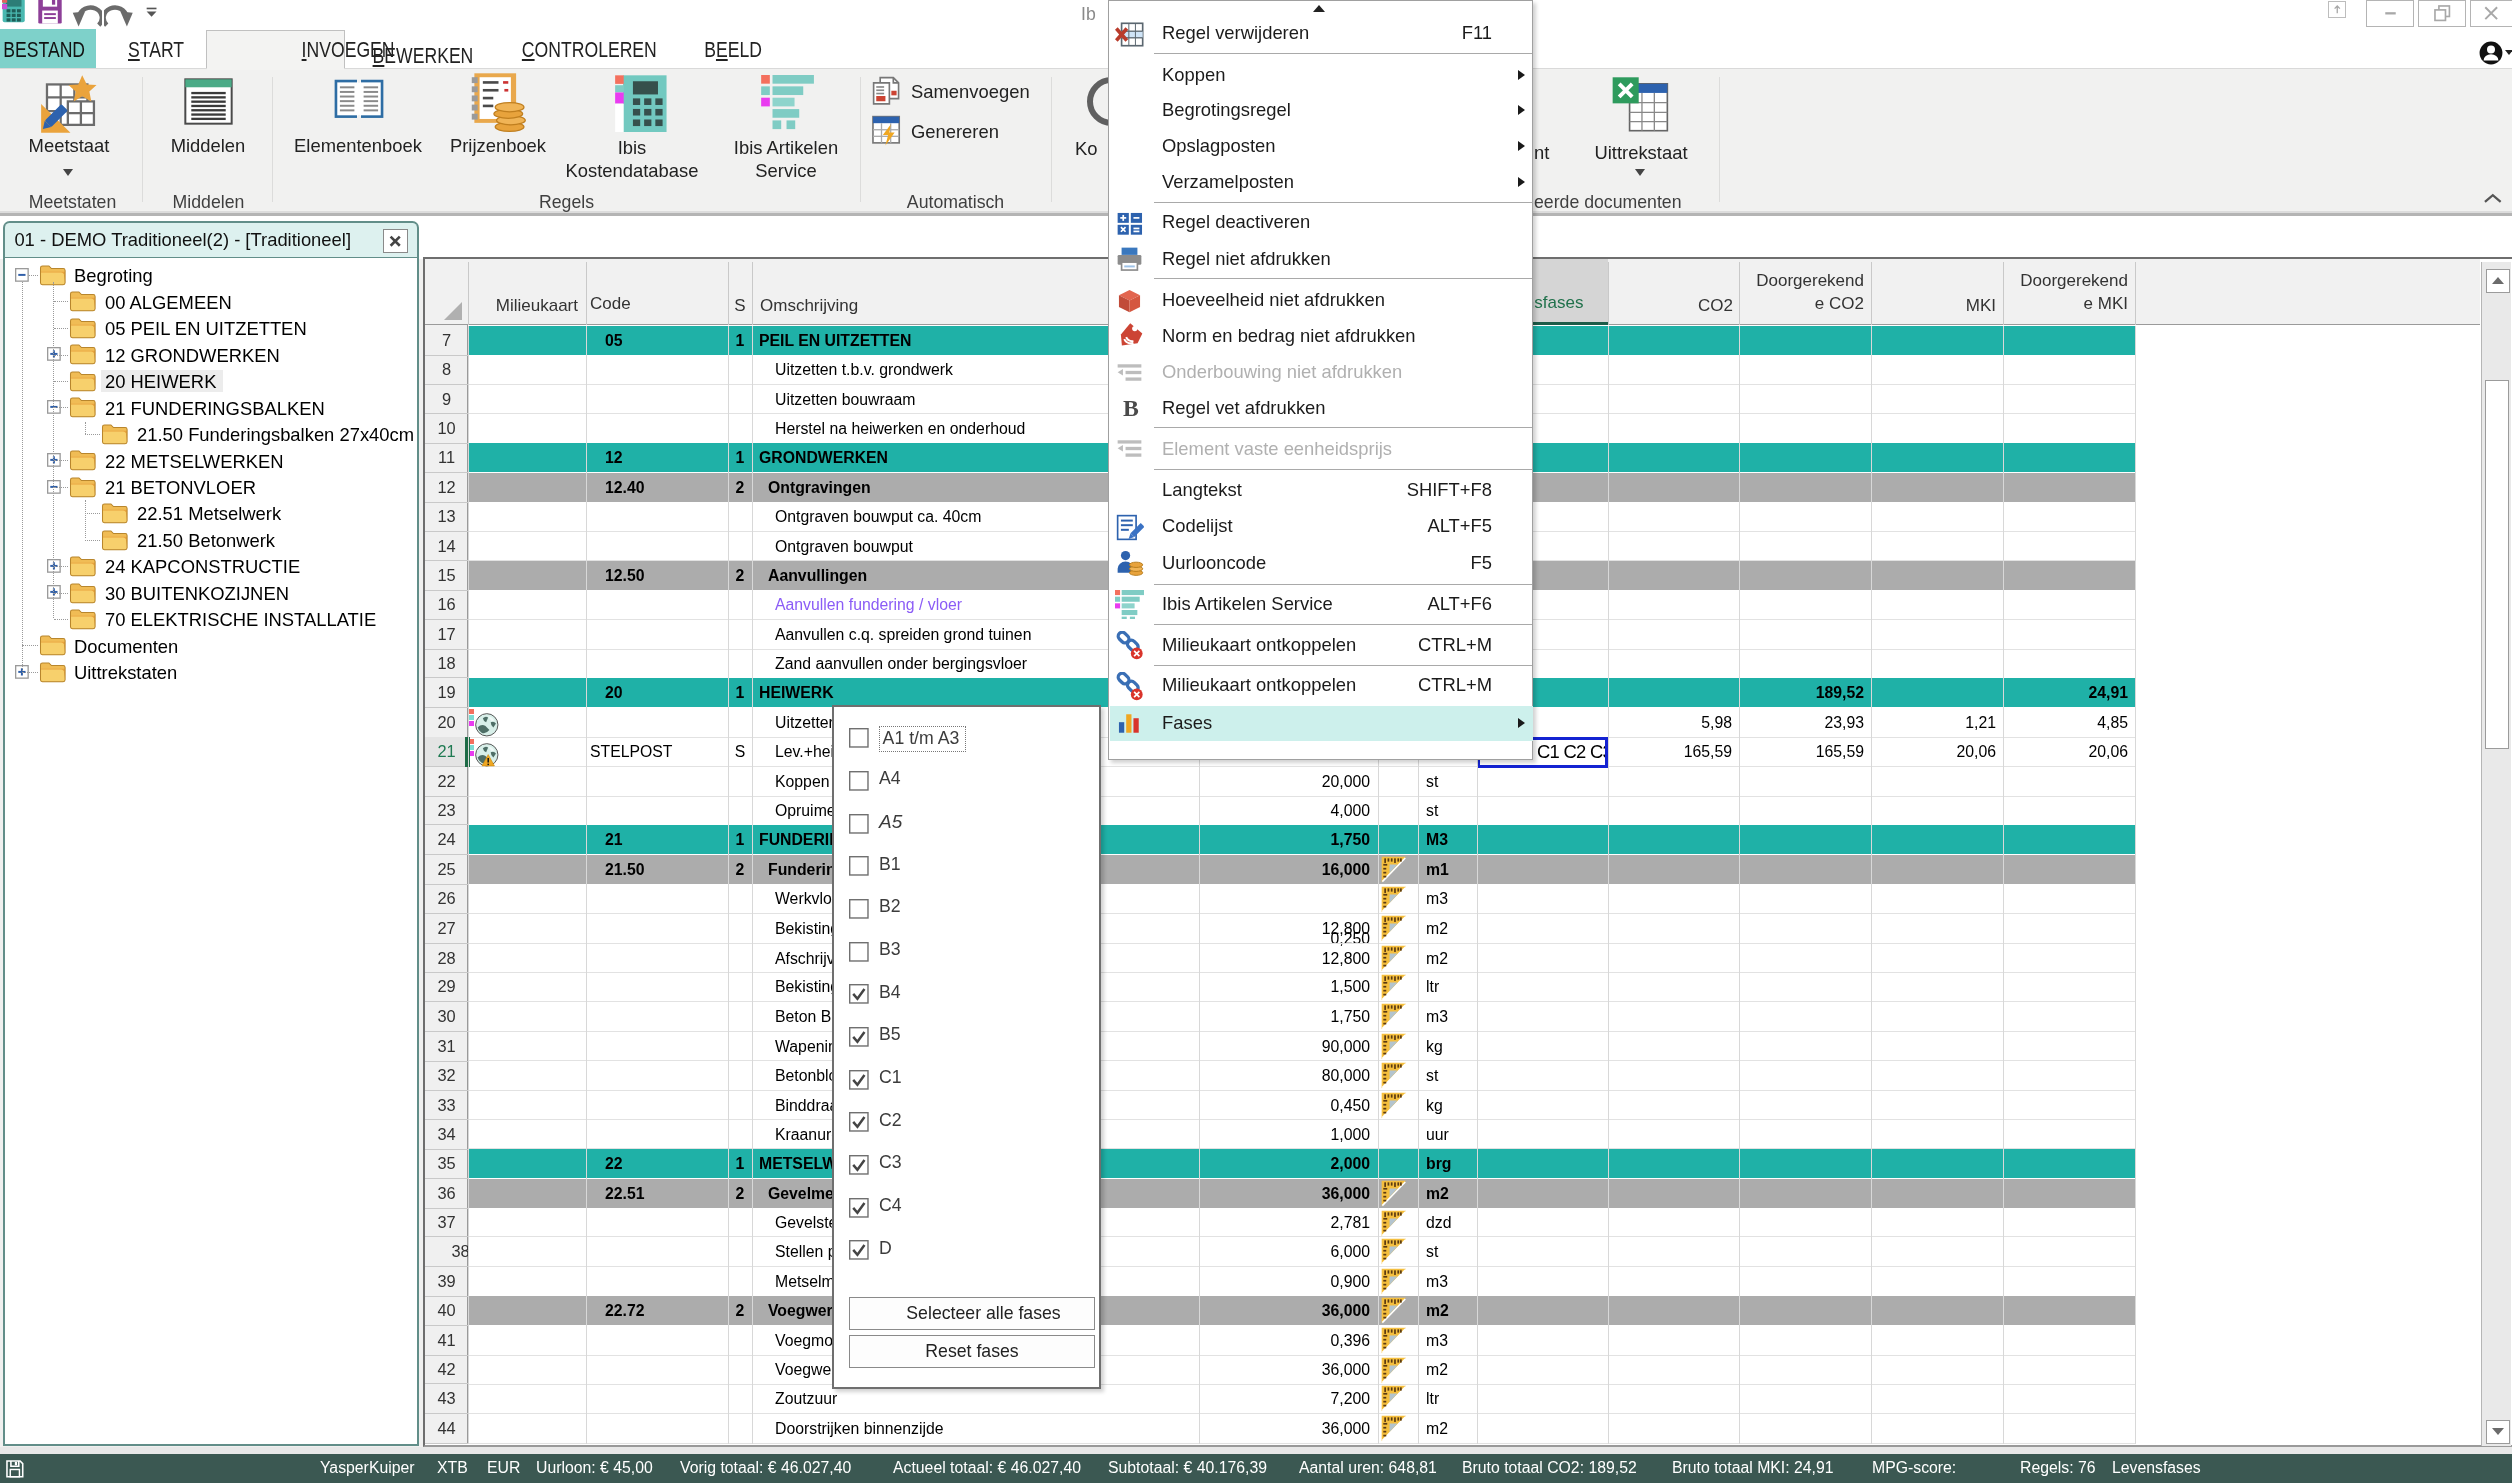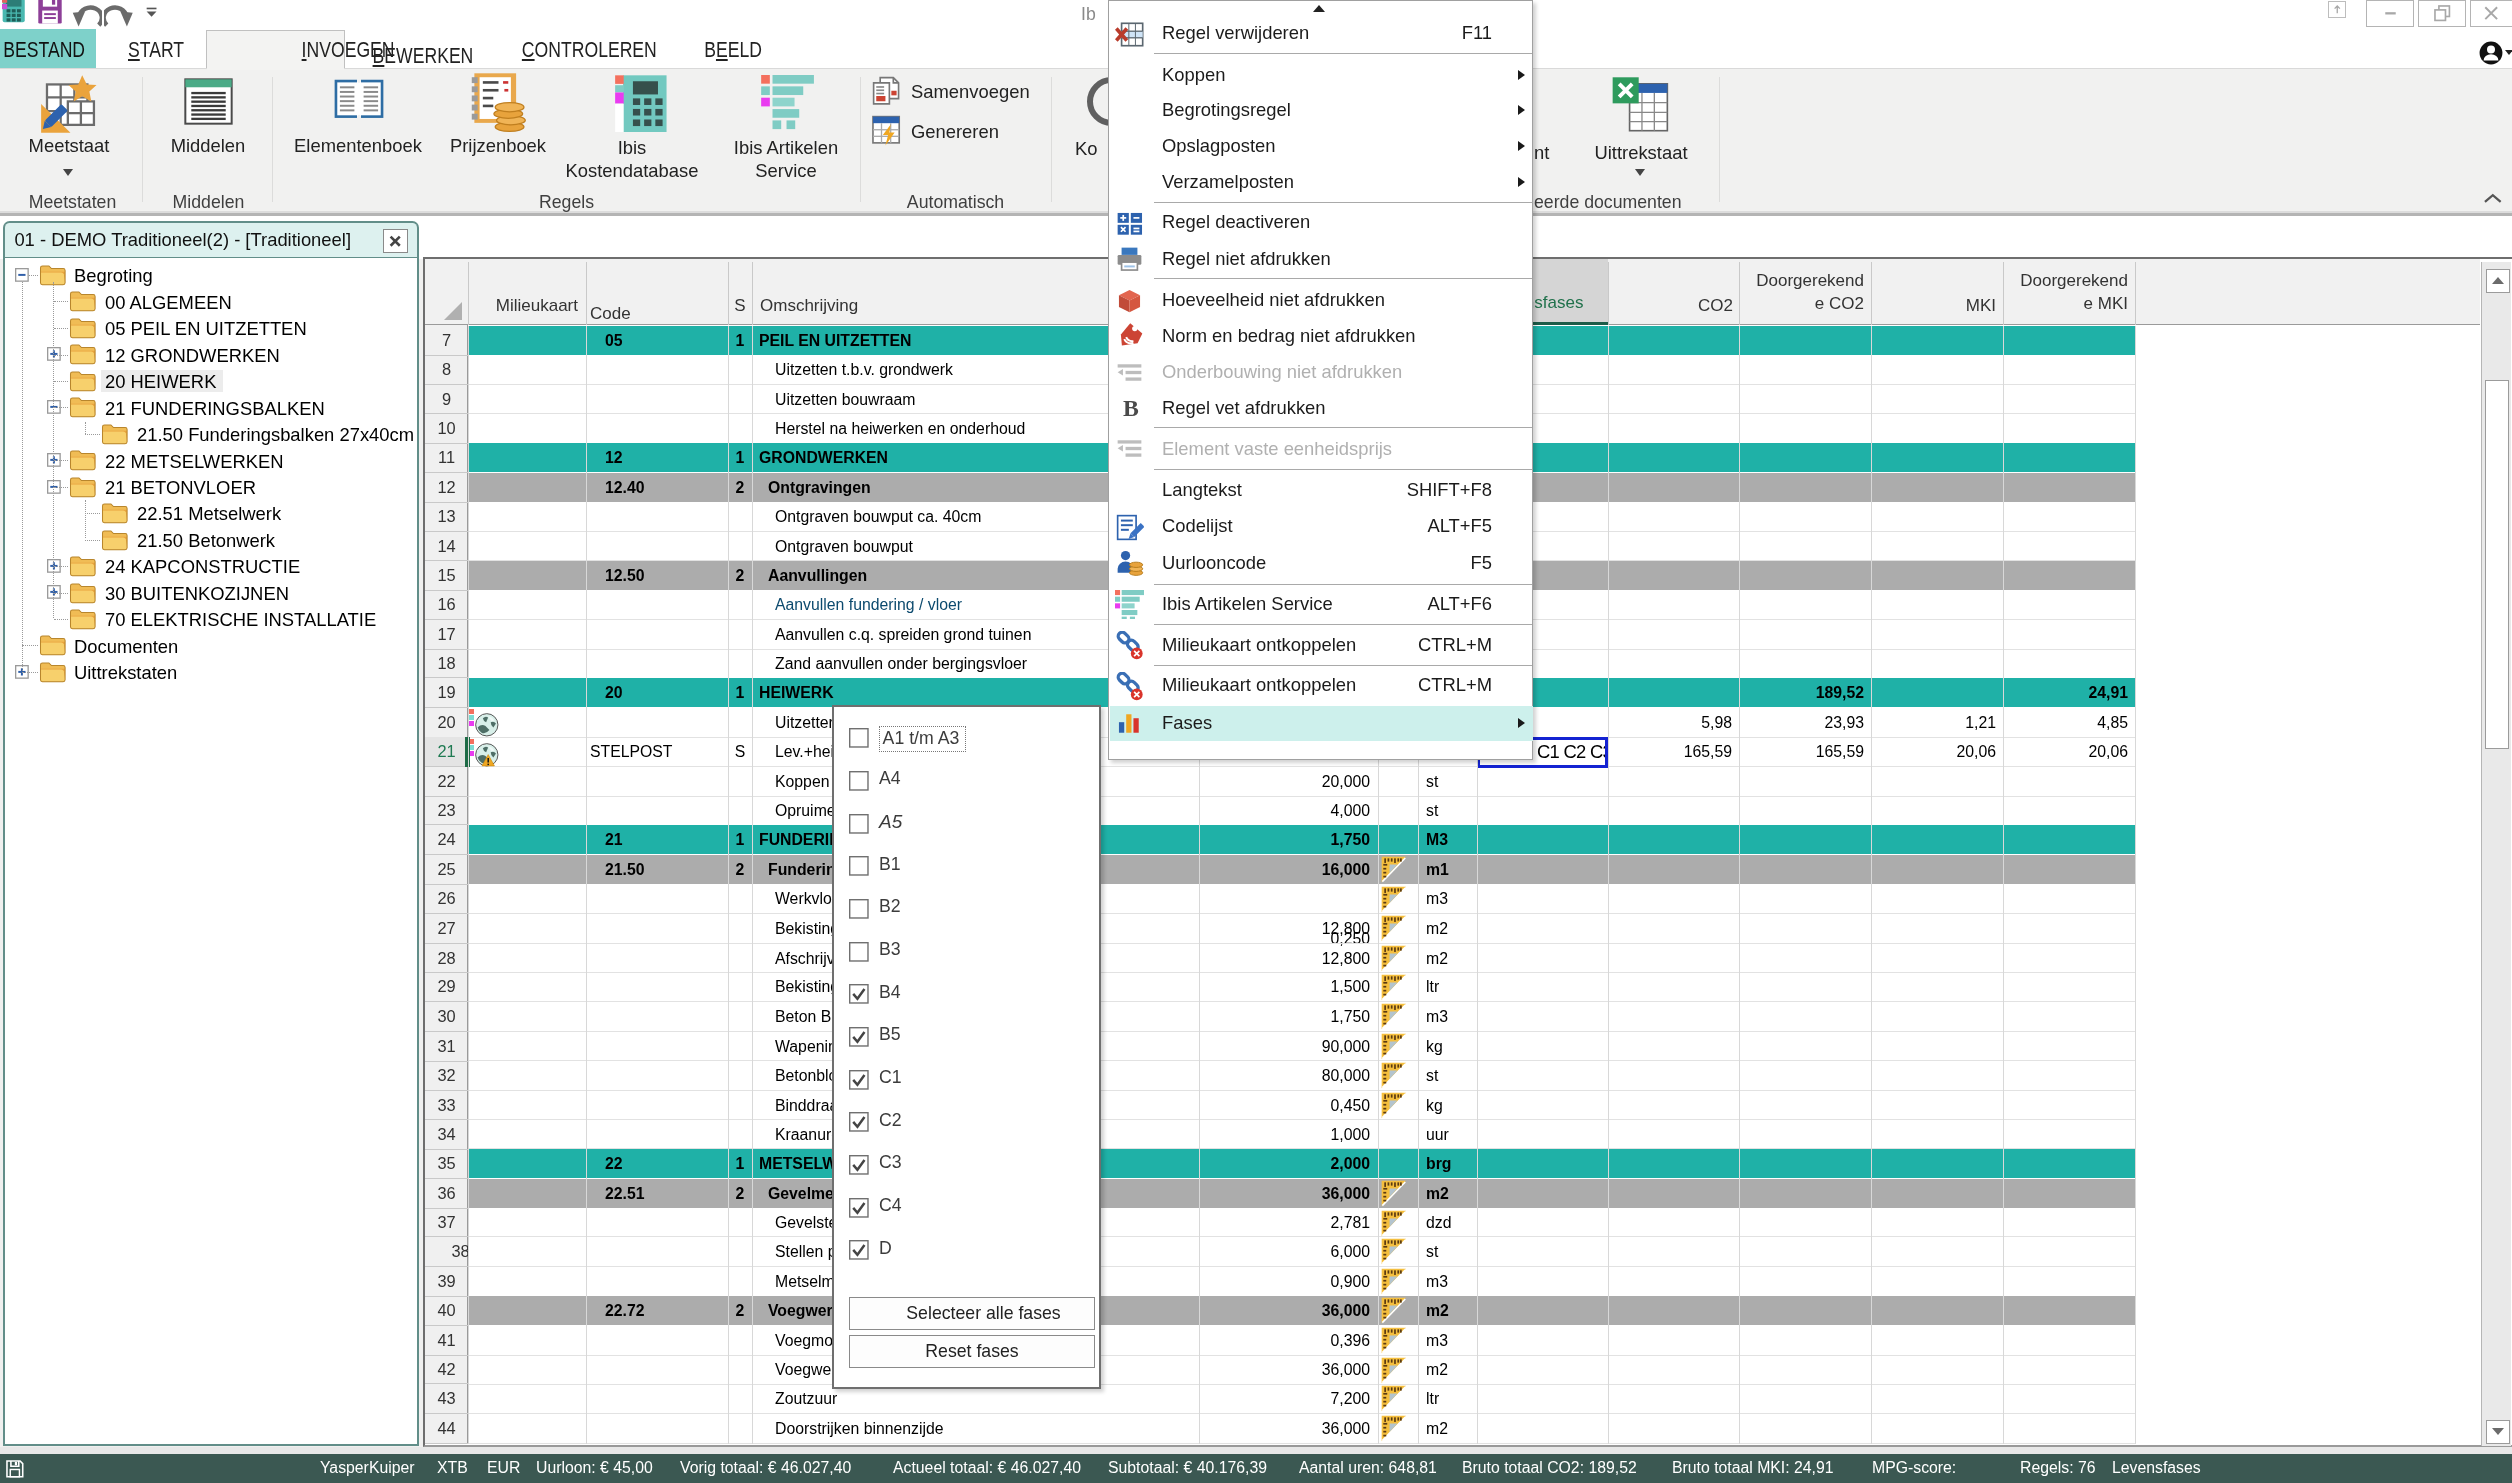--- a/index.html
+++ b/index.html
@@ -467,21 +467,21 @@
 <div style="position:absolute;left:1378px;top:262px;width:0.7px;height:63px;background:#c9c9c9;"></div>
 <div style="position:absolute;left:1418px;top:262px;width:0.7px;height:63px;background:#c9c9c9;"></div>
 <div style="position:absolute;left:1477px;top:262px;width:0.7px;height:63px;background:#c9c9c9;"></div>
 <div style="position:absolute;left:1608px;top:262px;width:0.7px;height:63px;background:#c9c9c9;"></div>
 <div style="position:absolute;left:1739px;top:262px;width:0.7px;height:63px;background:#c9c9c9;"></div>
 <div style="position:absolute;left:1871px;top:262px;width:0.7px;height:63px;background:#c9c9c9;"></div>
 <div style="position:absolute;left:2003px;top:262px;width:0.7px;height:63px;background:#c9c9c9;"></div>
 <div style="position:absolute;left:2135px;top:262px;width:0.7px;height:63px;background:#c9c9c9;"></div>
 <div style="position:absolute;left:444px;top:302px;width:0;height:0;border-left:18.4px solid transparent;border-bottom:18.4px solid #b0b0b0;"></div>
 <div style="position:absolute;left:468px;top:262px;width:110px;height:54px;display:flex;align-items:flex-end;justify-content:flex-end;font-size:17px;color:#333;">Milieukaart</div>
-<div style="position:absolute;left:590px;top:270px;width:131px;height:54px;display:flex;align-items:flex-end;font-size:17px;color:#333;">Code</div>
+<div style="position:absolute;left:590px;top:260px;width:131px;height:54px;display:flex;align-items:flex-end;font-size:17px;color:#333;">Code</div>
 <div style="position:absolute;left:728px;top:262px;width:24px;height:54px;display:flex;align-items:flex-end;justify-content:center;font-size:17px;color:#333;">S</div>
 <div style="position:absolute;left:760px;top:262px;width:197px;height:54px;display:flex;align-items:flex-end;font-size:17px;color:#333;">Omschrijving</div>
 <div style="position:absolute;left:1477px;top:259px;width:131px;height:66px;background:#d5d5d5;border-bottom:3.3px solid #1d5c49;"></div>
 <div style="position:absolute;left:1488px;top:262px;width:112px;height:51px;display:flex;align-items:flex-end;font-size:17px;color:#20714b;">Levensfases</div>
 <div style="position:absolute;left:1608px;top:262px;width:125px;height:54px;display:flex;align-items:flex-end;justify-content:flex-end;font-size:17px;color:#333;">CO2</div>
 <div style="position:absolute;left:1739px;top:262px;width:125px;height:54px;display:flex;align-items:flex-end;justify-content:flex-end;text-align:right;font-size:17px;color:#333;line-height:23.6px;">Doorgerekend<br>e CO2</div>
 <div style="position:absolute;left:1871px;top:262px;width:125px;height:54px;display:flex;align-items:flex-end;justify-content:flex-end;font-size:17px;color:#333;">MKI</div>
 <div style="position:absolute;left:2003px;top:262px;width:125px;height:54px;display:flex;align-items:flex-end;justify-content:flex-end;text-align:right;font-size:17px;color:#333;line-height:23.6px;">Doorgerekend<br>e MKI</div>
 <div style="position:absolute;left:425px;top:326px;width:43px;height:29.5px;background:transparent;border-bottom:0.7px solid #c9c9c9;display:flex;align-items:center;justify-content:center;font-size:16.4px;color:#333;">7</div>
 <div style="position:absolute;left:468px;top:326px;width:1667px;height:29px;background:#1fb1a7;"></div>
@@ -513,21 +513,21 @@
 <div style="position:absolute;left:425px;top:532px;width:43px;height:29px;background:transparent;border-bottom:0.7px solid #c9c9c9;display:flex;align-items:center;justify-content:center;font-size:16.4px;color:#333;">14</div>
 <div style="position:absolute;left:468px;top:560px;width:1667px;height:0.7px;background:#e2e2e2;"></div>
 <div style="position:absolute;left:775px;top:532px;height:29px;display:flex;align-items:center;font-size:15.8px;color:#000;white-space:nowrap;">Ontgraven bouwput</div>
 <div style="position:absolute;left:425px;top:561px;width:43px;height:29.5px;background:transparent;border-bottom:0.7px solid #c9c9c9;display:flex;align-items:center;justify-content:center;font-size:16.4px;color:#333;">15</div>
 <div style="position:absolute;left:468px;top:561px;width:1667px;height:29px;background:#acacac;"></div>
 <div style="position:absolute;left:605px;top:561px;height:29.5px;display:flex;align-items:center;font-size:15.8px;font-weight:bold;color:#000;">12.50</div>
 <div style="position:absolute;left:728px;top:561px;width:24px;height:29.5px;display:flex;align-items:center;justify-content:center;font-size:15.8px;font-weight:bold;color:#000;">2</div>
 <div style="position:absolute;left:768px;top:561px;height:29.5px;display:flex;align-items:center;font-size:15.8px;font-weight:bold;color:#000;white-space:nowrap;">Aanvullingen</div>
 <div style="position:absolute;left:425px;top:590px;width:43px;height:29.5px;background:transparent;border-bottom:0.7px solid #c9c9c9;display:flex;align-items:center;justify-content:center;font-size:16.4px;color:#333;">16</div>
 <div style="position:absolute;left:468px;top:619px;width:1667px;height:0.7px;background:#e2e2e2;"></div>
-<div style="position:absolute;left:775px;top:590px;height:29.5px;display:flex;align-items:center;font-size:15.8px;color:#0c4a6e;white-space:nowrap;">Aanvullen fundering / vloer</div>
+<div style="position:absolute;left:775px;top:590px;height:29.5px;display:flex;align-items:center;font-size:15.8px;color:#8b5cf6;white-space:nowrap;">Aanvullen fundering / vloer</div>
 <div style="position:absolute;left:425px;top:620px;width:43px;height:29.5px;background:transparent;border-bottom:0.7px solid #c9c9c9;display:flex;align-items:center;justify-content:center;font-size:16.4px;color:#333;">17</div>
 <div style="position:absolute;left:468px;top:649px;width:1667px;height:0.7px;background:#e2e2e2;"></div>
 <div style="position:absolute;left:775px;top:620px;height:29.5px;display:flex;align-items:center;font-size:15.8px;color:#000;white-space:nowrap;">Aanvullen c.q. spreiden grond tuinen</div>
 <div style="position:absolute;left:425px;top:649px;width:43px;height:29px;background:transparent;border-bottom:0.7px solid #c9c9c9;display:flex;align-items:center;justify-content:center;font-size:16.4px;color:#333;">18</div>
 <div style="position:absolute;left:468px;top:678px;width:1667px;height:0.7px;background:#e2e2e2;"></div>
 <div style="position:absolute;left:775px;top:649px;height:29px;display:flex;align-items:center;font-size:15.8px;color:#000;white-space:nowrap;">Zand aanvullen onder bergingsvloer</div>
 <div style="position:absolute;left:425px;top:678px;width:43px;height:29.5px;background:transparent;border-bottom:0.7px solid #c9c9c9;display:flex;align-items:center;justify-content:center;font-size:16.4px;color:#333;">19</div>
 <div style="position:absolute;left:468px;top:678px;width:1667px;height:29px;background:#1fb1a7;"></div>
 <div style="position:absolute;left:605px;top:678px;height:29.5px;display:flex;align-items:center;font-size:15.8px;font-weight:bold;color:#000;">20</div>
 <div style="position:absolute;left:728px;top:678px;width:24px;height:29.5px;display:flex;align-items:center;justify-content:center;font-size:15.8px;font-weight:bold;color:#000;">1</div>

